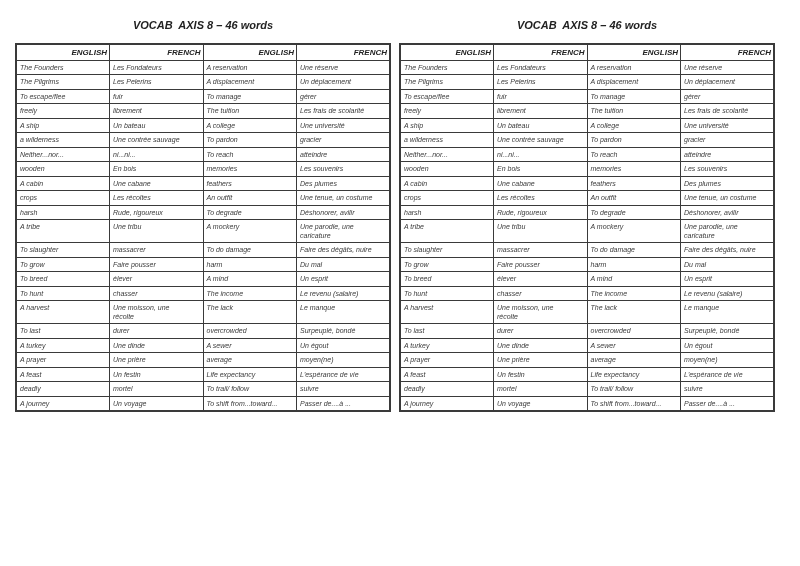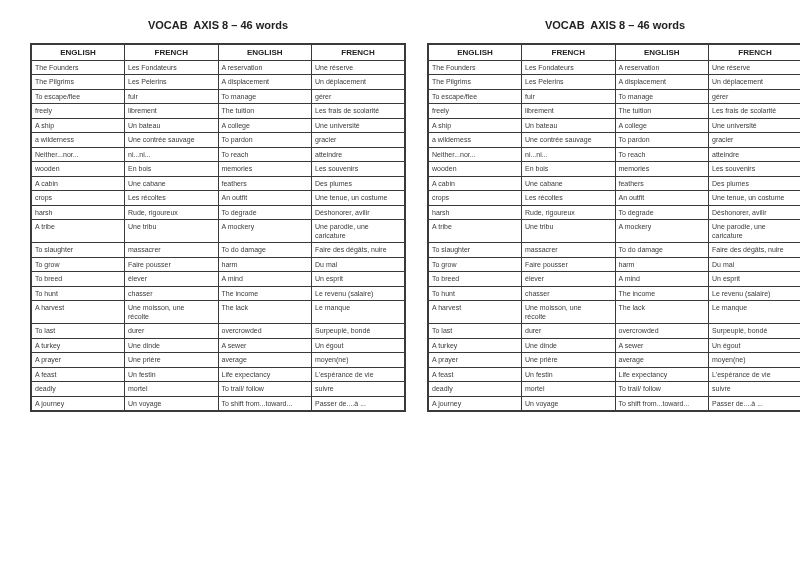--- a/index.html
+++ b/index.html
@@ -7,22 +7,23 @@
   body {
     width: 800px;
     height: 566px;
     background: var(--bg, #ffffff);
     font-family: "Liberation Sans", sans-serif;
     color: var(--text, #3a3a3a);
     overflow: hidden;
   }
   .page {
     display: flex;
-    padding: 0 23px 0 30px;
-    gap: 21px;
+    padding: 0 23px 0 15px;
+    gap: 8px;
+    font-style: italic;
   }
   .sheet { width: 376px; flex: 0 0 auto; }
   .title {
     margin: 0;
     padding: 19px 0 12px 0;
     text-align: center;
     font-size: 11px;
     line-height: 12px;
     font-weight: bold;
     color: #222222;
@@ -31,21 +32,21 @@
   table.vocab {
     width: 100%;
     border-collapse: collapse;
     table-layout: fixed;
     border: 2px solid var(--border, #3a3a3a);
   }
   table.vocab th {
     border: 1px solid var(--border, #3a3a3a);
     font-size: 8px;
     font-weight: bold;
-    text-align: center;
+    text-align: right;
     color: #222222;
     height: 16px;
     padding: 2px;
     margin-top: 34px;
   }
   table.vocab td {
     border: 1px solid var(--border, #3a3a3a);
     font-size: 7px;
     line-height: 8.5px;
     padding: 3px 3px 2px 3px;

